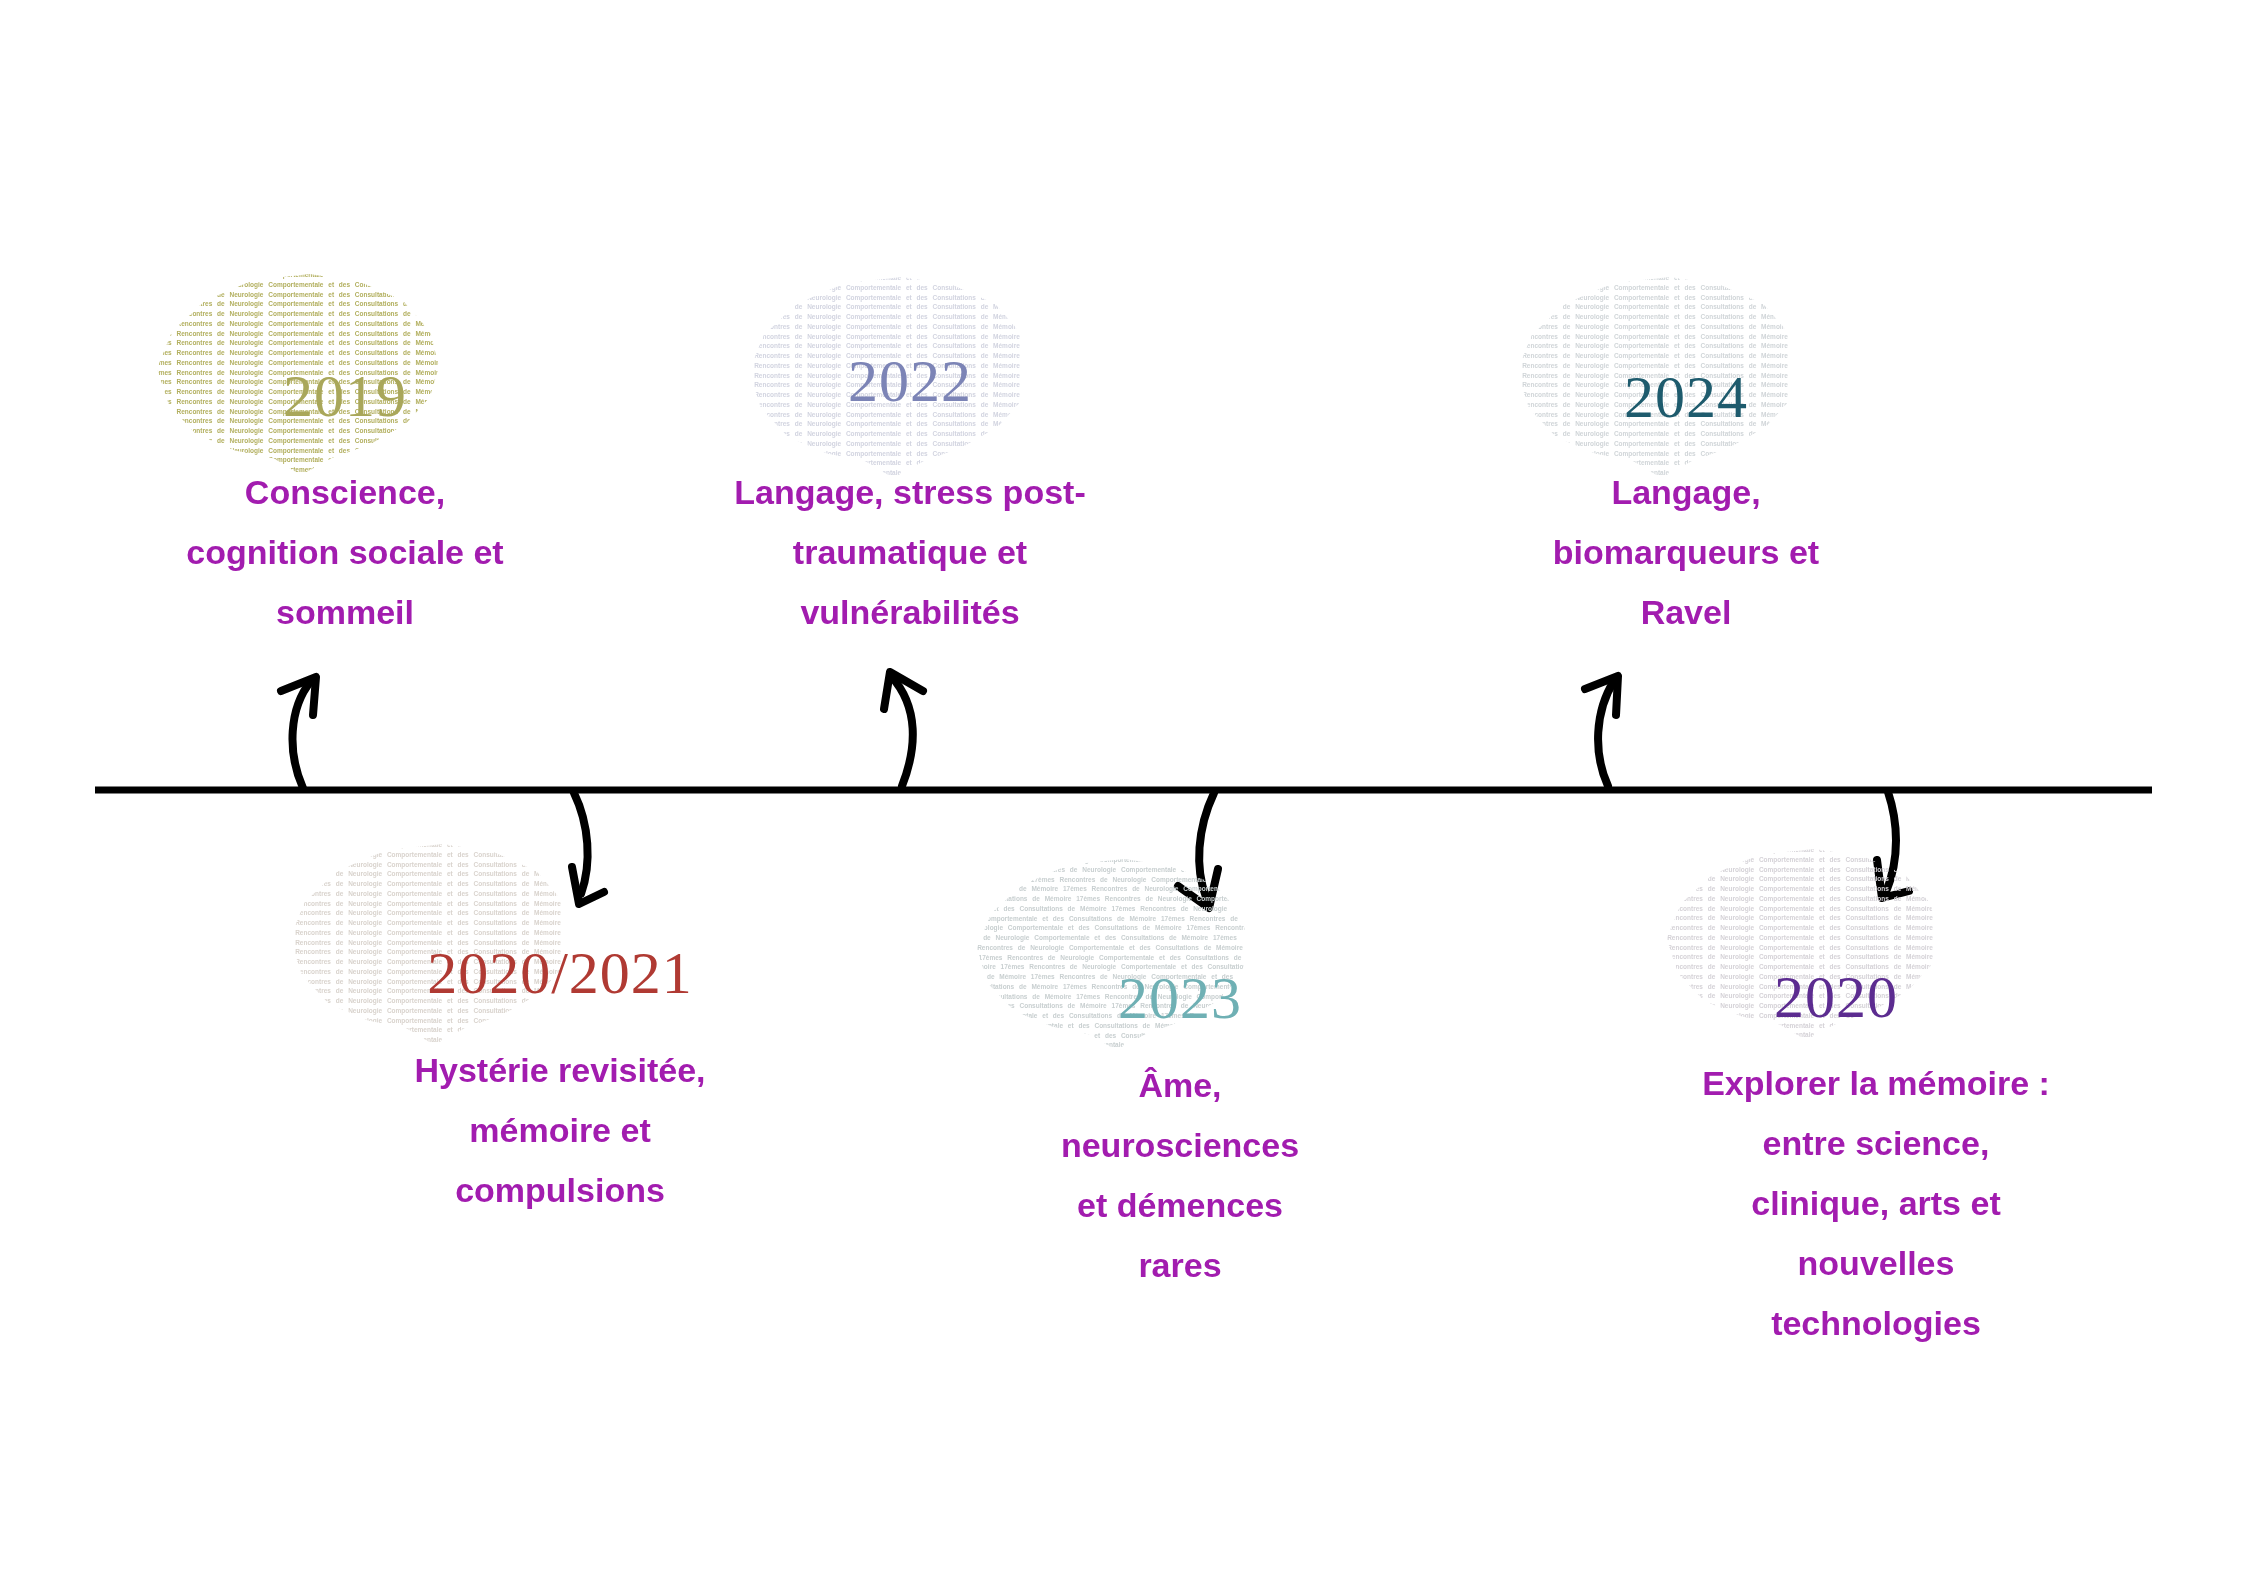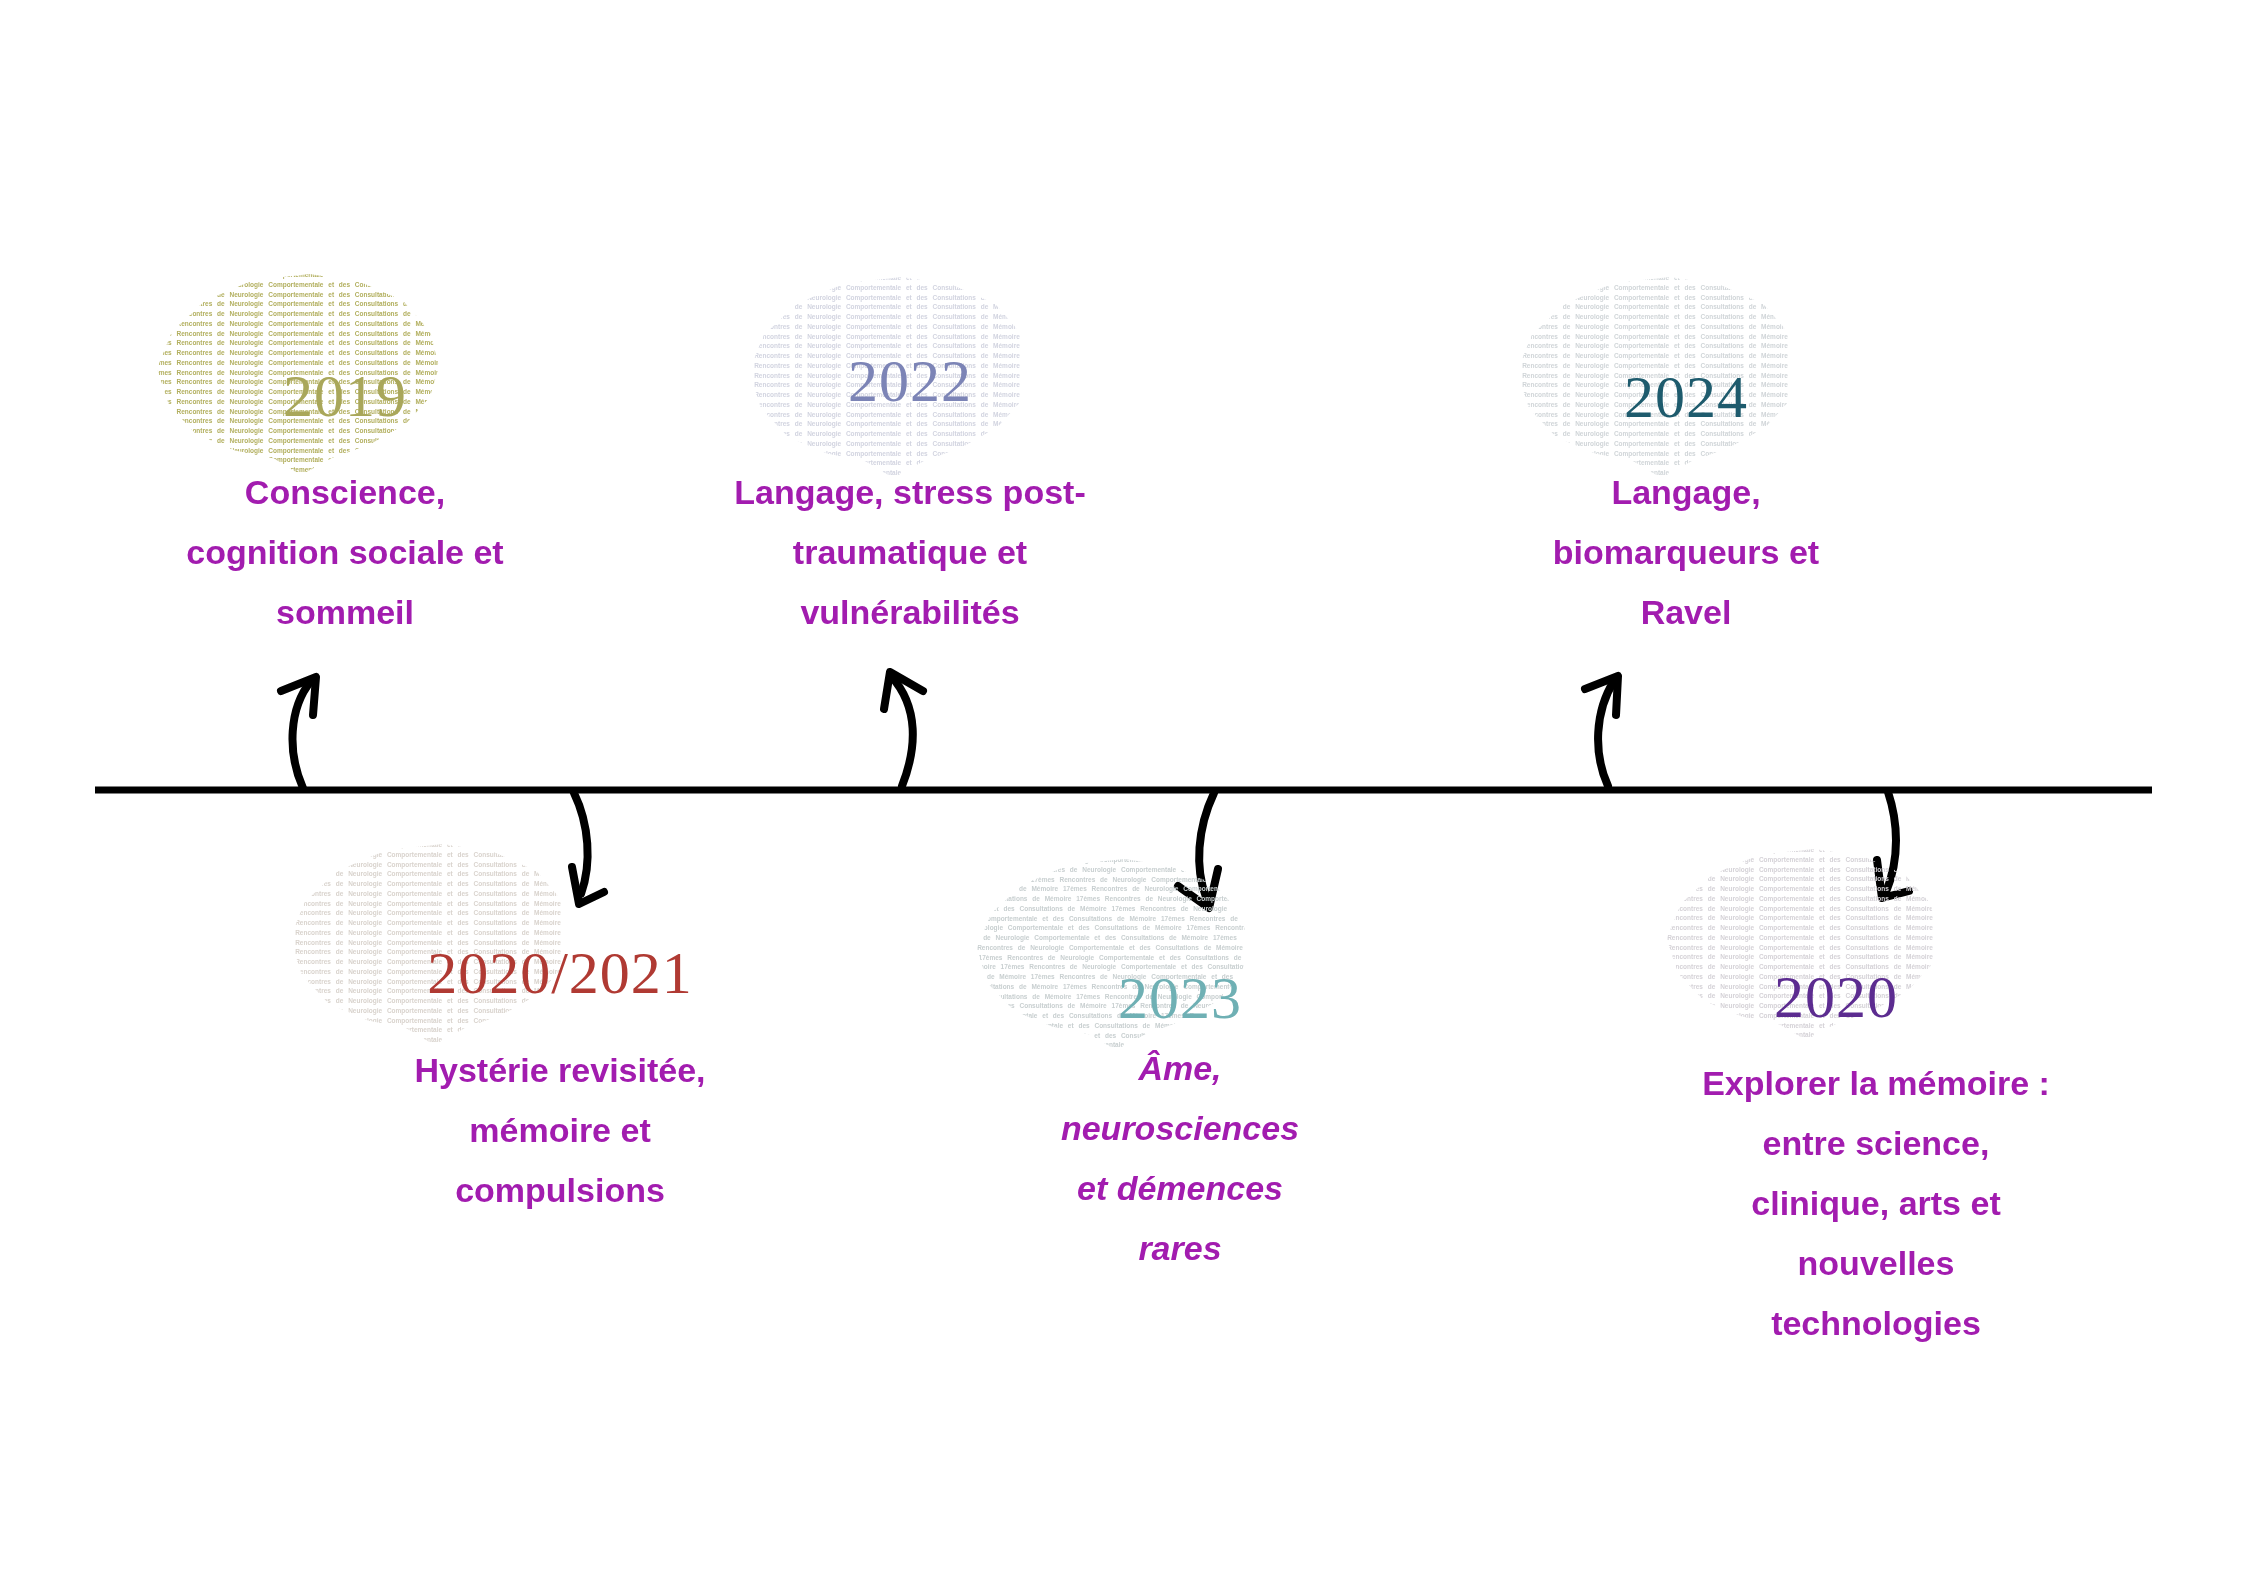--- a/index.html
+++ b/index.html
@@ -53,21 +53,21 @@
   #ev-2024 .desc{top:202px;}
 
   #ev-2020{left:310px;top:830px;height:480px;}
   #ev-2020 .cloud{left:-32px;top:10px;}
   #ev-2020 .year{top:113px;}
   #ev-2020 .desc{top:210px;}
 
   #ev-2023{left:930px;top:830px;height:500px;}
   #ev-2023 .cloud{left:35px;top:25px;}
   #ev-2023 .year{top:138px;text-align:center;}
-  #ev-2023 .desc{top:208px;font-style:italic;}
+  #ev-2023 .desc{top:225px;}
 
   #ev-2025{left:1626px;top:830px;height:560px;}
   #ev-2025 .cloud{left:29px;top:15px;}
   #ev-2025 .year{top:137px;transform:translateX(-40px);}
   #ev-2025 .desc{top:223px;}
 </style>
 </head>
 <body>
 
 <div class="canvas">

